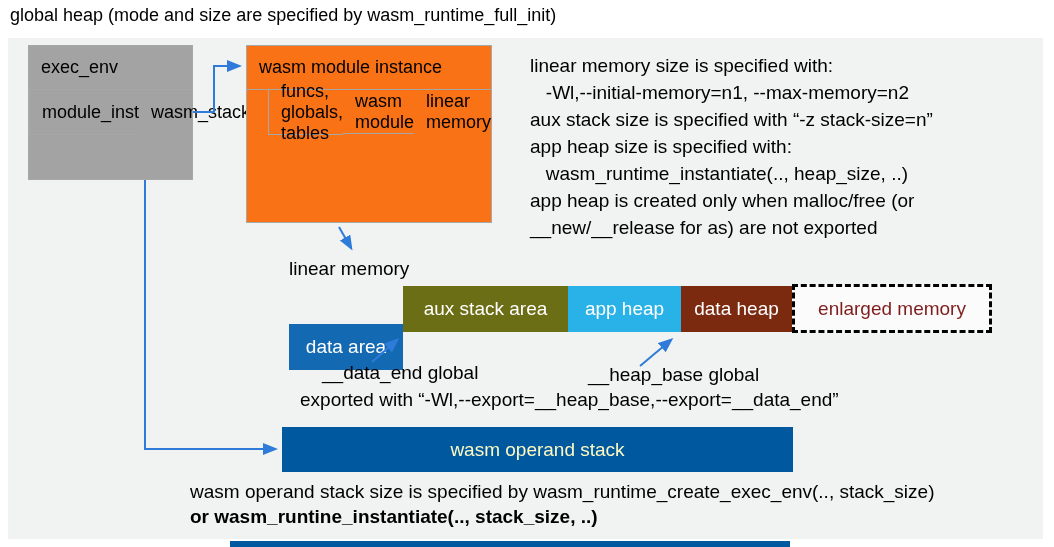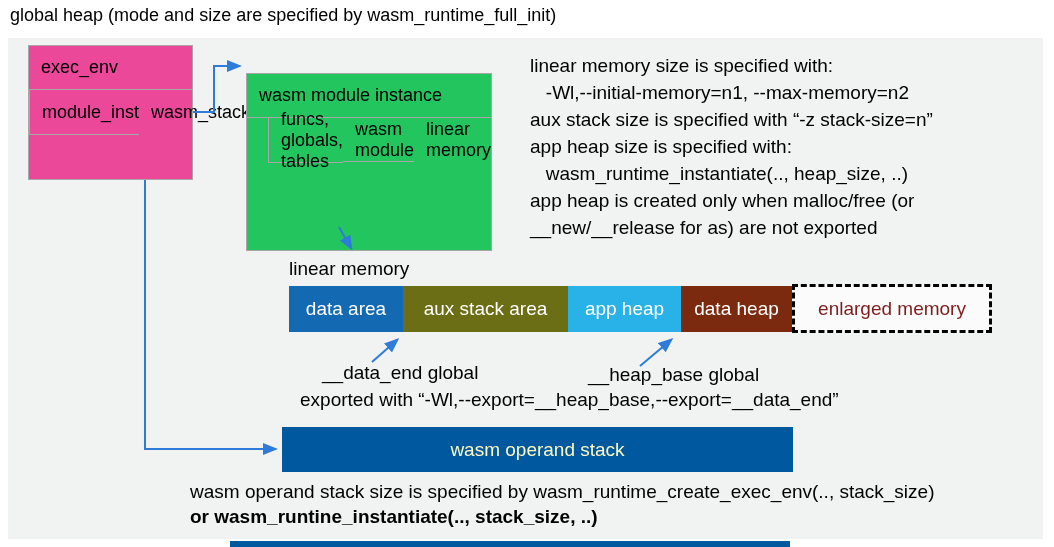--- a/index.html
+++ b/index.html
@@ -6,43 +6,43 @@
   body{
     width:1054px;height:547px;position:relative;overflow:hidden;
     background:#ffffff;font-family:"Liberation Sans", sans-serif;color:#000;
   }
   .abs{position:absolute;}
   .page-title{left:10px;top:5px;font-size:18px;letter-spacing:0;}
   .panel{left:8px;top:38px;width:1035px;height:501px;background:#f1f2f2;}
 
   
   .struct-box{border:1px solid #a7a7a7;box-sizing:border-box;font-size:18px;}
-  .pink{background:#ec4899;}
-  .cream{background:#22c55e;margin-top:28px;}
+  .pink{background:#a3a3a3;}
+  .cream{background:#f97316;}
   .struct-header{height:44px;border-bottom:1px solid #a7a7a7;display:flex;align-items:center;padding-left:12px;box-sizing:border-box;}
   .struct-body{display:flex;}
   .struct-spacer{width:24px;border-right:1px solid #a7a7a7;box-sizing:border-box;}
   .struct-col{flex:1;display:flex;flex-direction:row;}
   .struct-row{display:flex;align-items:center;padding-left:12px;box-sizing:border-box;}
   .rb{border-bottom:1px solid #a7a7a7;}
 
   .exec-box{left:28px;top:45px;width:165px;height:135px;}
   .exec-box .struct-row{height:44px;}
   .mod-box{left:246px;top:45px;width:246px;height:178px;}
   .mod-box .struct-row{height:44px;}
 
   
   .notes-right{left:530px;top:52px;font-size:19px;line-height:27px;}
   .note-line{white-space:pre;}
 
   
   .lm-label{left:289px;top:258px;font-size:19px;}
   .seg{top:286px;height:46px;display:flex;align-items:center;justify-content:center;
        color:#fff;font-size:19px;box-sizing:border-box;}
-  .seg-data{left:289px;width:114px;background:#1469b3;}
+  .seg-data{left:289px;width:114px;background:#1469b3;margin-top:38px;}
   .seg-aux{left:403px;width:165px;background:#6b6e14;}
   .seg-app{left:568px;width:113px;background:#29b2e8;}
   .seg-libc{left:681px;width:111px;background:#7c2a0f;}
   .seg-enlarged{left:792px;top:284px;width:200px;height:49px;background:#fbfbfb;
        border:3px dashed #000;color:#7f1d1d;}
 
   .note{font-size:19px;}
   .data-end-label{left:322px;top:362px;}
   .heap-base-label{left:588px;top:364px;}
   .exported-note{left:300px;top:389px;}

